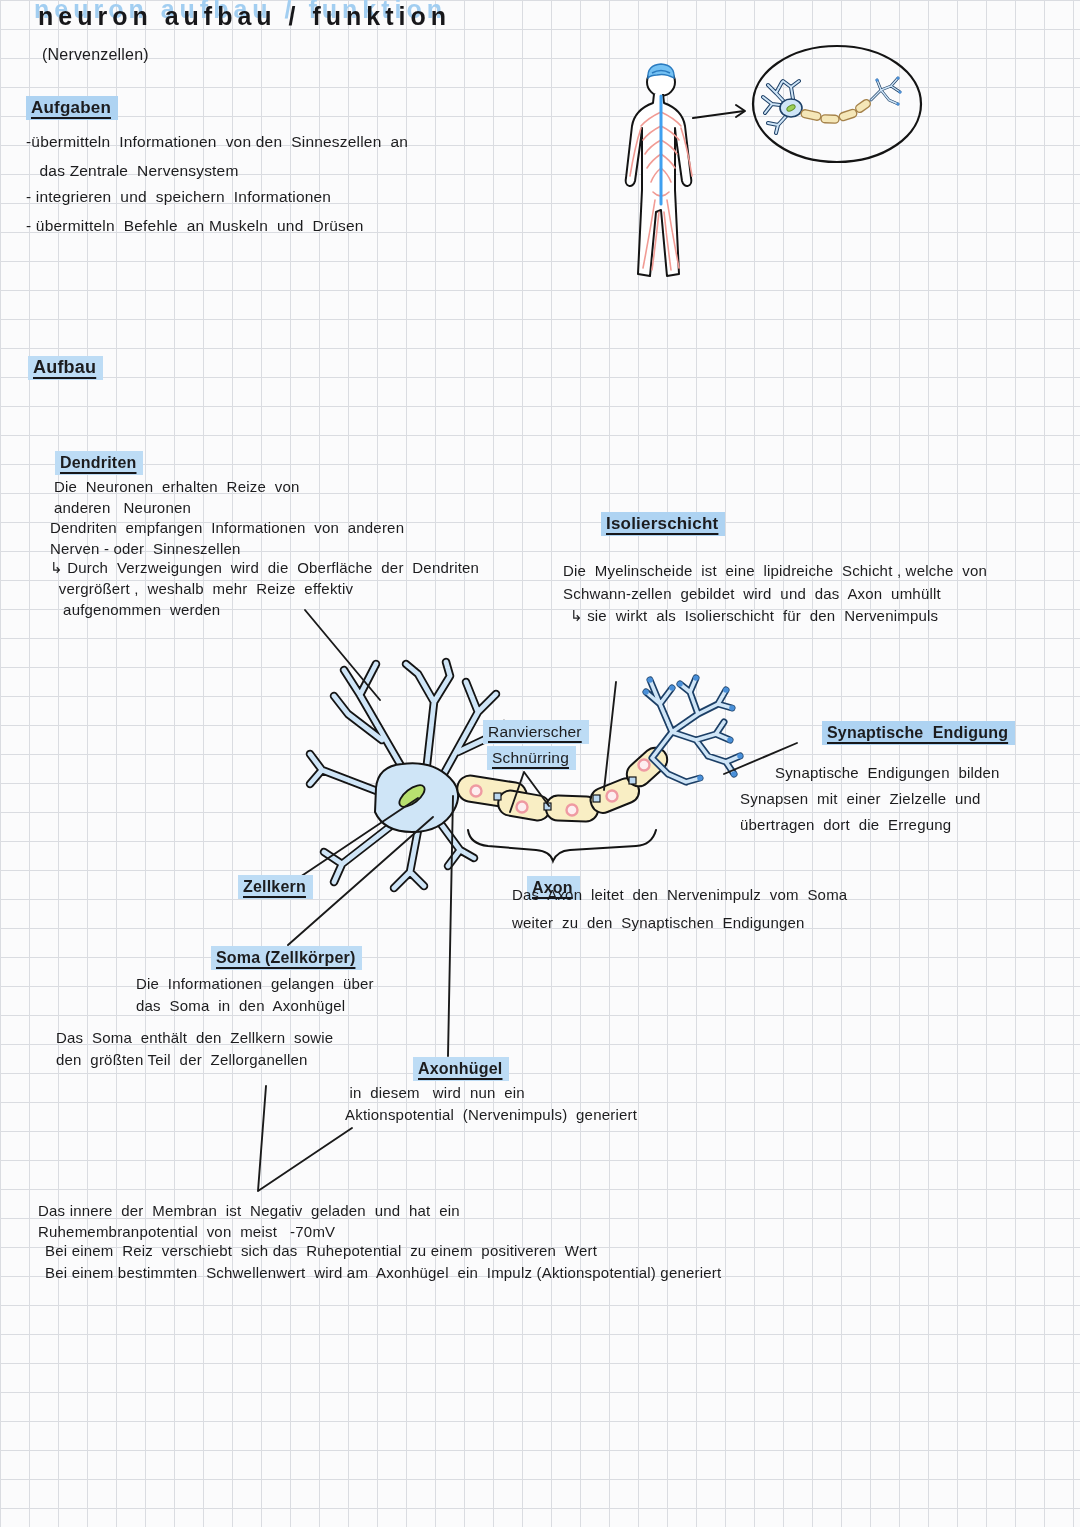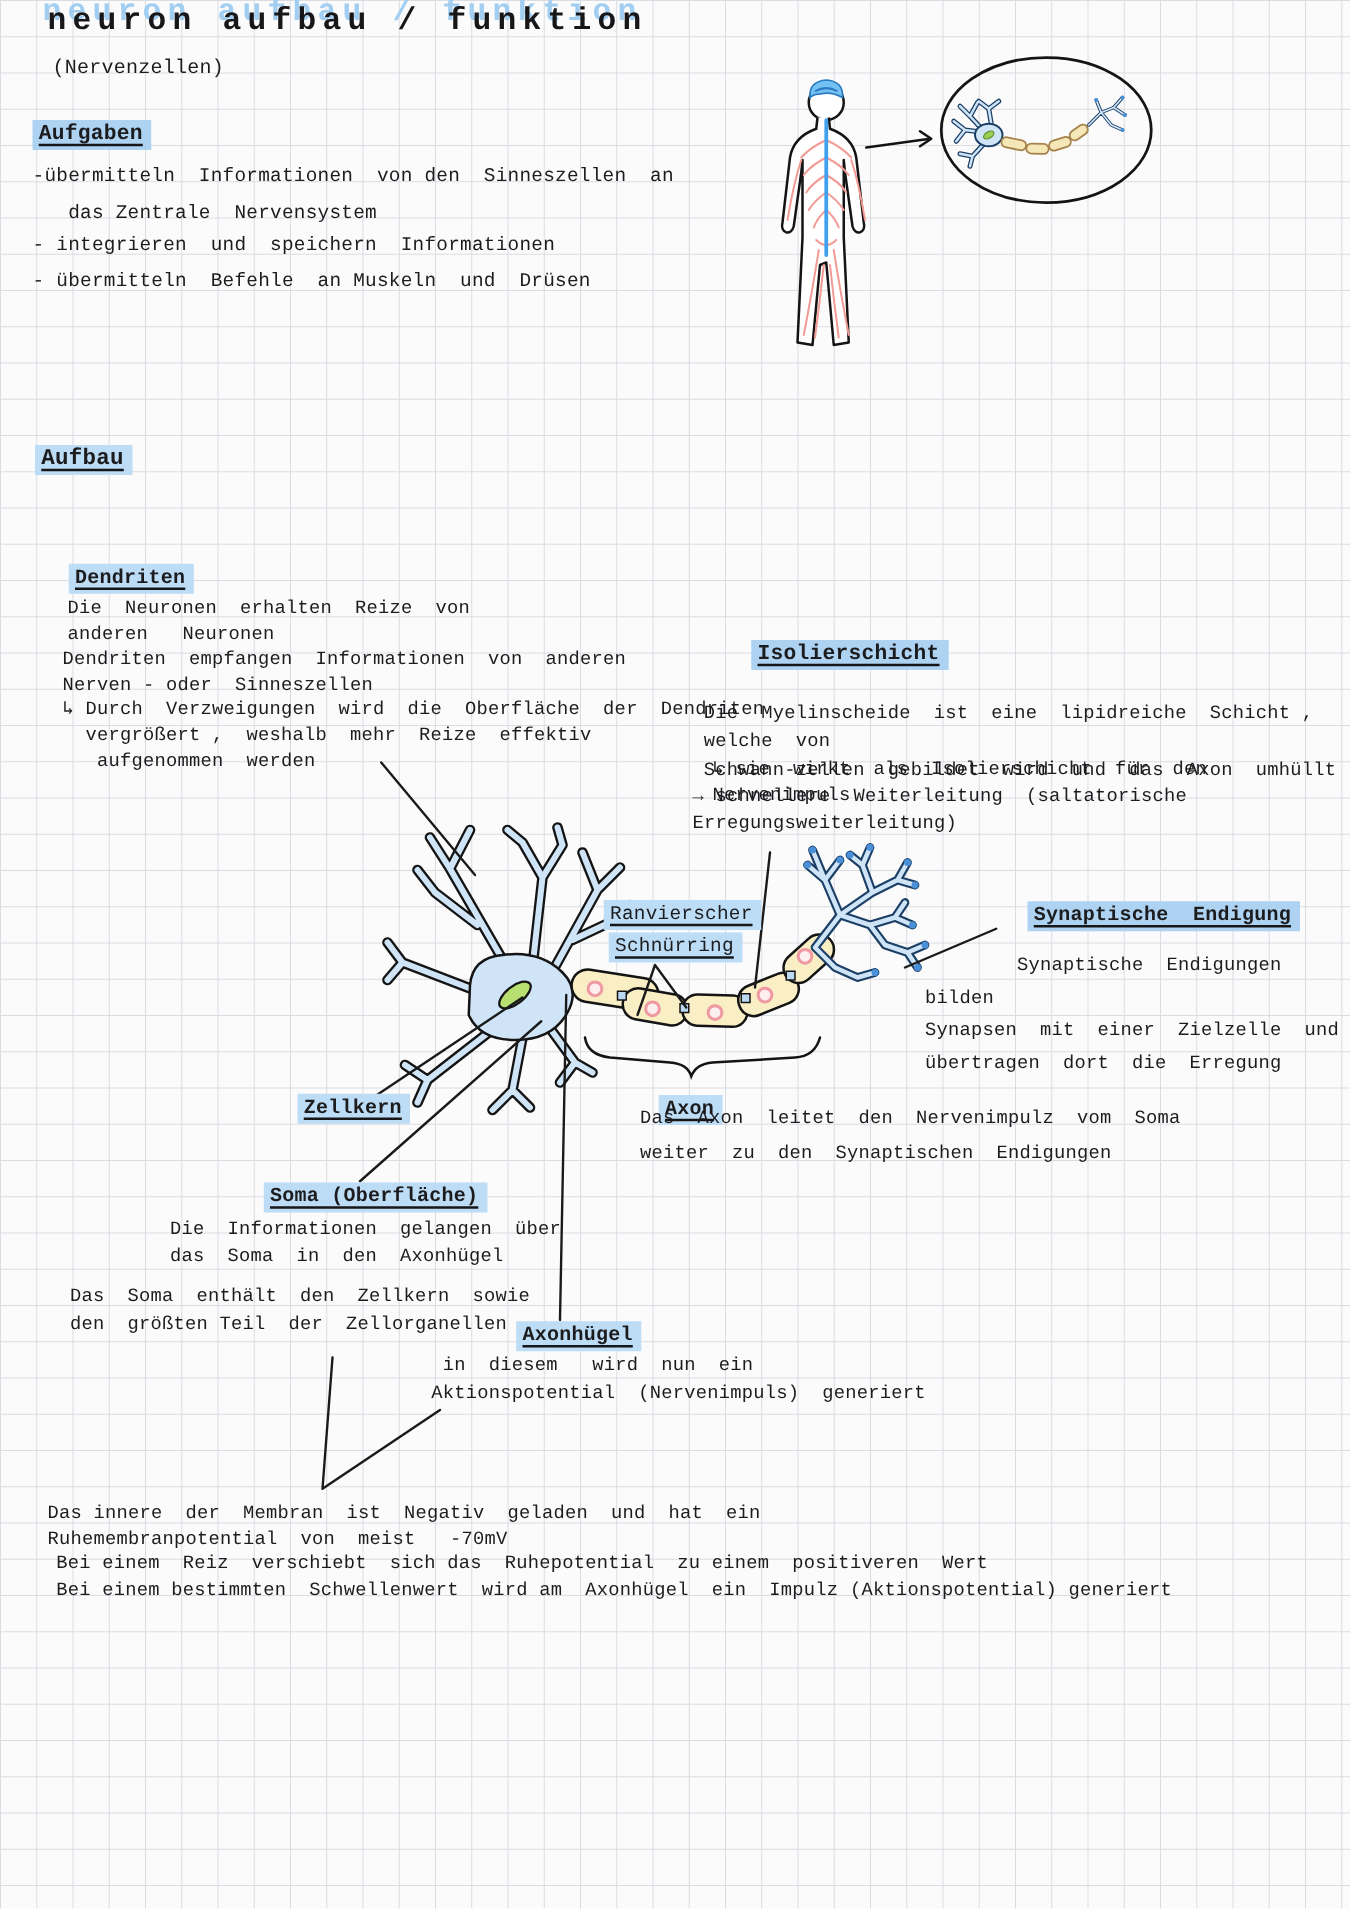--- a/index.html
+++ b/index.html
@@ -3,21 +3,21 @@
 <meta charset="utf-8">
 <style>
   html,body{margin:0;padding:0;}
   #page{
     position:relative;width:1080px;height:1527px;overflow:hidden;
     background-color:#fbfbfc;
     background-image:
       linear-gradient(#dadce1 1px, transparent 1px),
       linear-gradient(90deg, #dadce1 1px, transparent 1px);
     background-size:29px 29px;
-    font-family:Liberation Mono, monospace;color:#1c1c1e;
+    font-family:Liberation Sans, sans-serif;color:#1c1c1e;
   }
   .hand{position:absolute;white-space:pre-wrap;font-size:15px;line-height:21px;letter-spacing:.2px;z-index:3;}
   .hd{font-size:17px;font-weight:600;}
   .u{text-decoration:underline;text-decoration-thickness:1.8px;text-underline-offset:4px;text-decoration-color:#17171a;}
   .hl{background:#aed3f2;padding:1px 7px 2px 5px;display:inline-block;}
   .hl-soft{background:#bddcf5;}
   #title-main{font-size:25px;font-weight:700;letter-spacing:5px;color:#17171a;position:relative;}
   #title-main::after{
     content:attr(data-text);position:absolute;left:-4px;top:-7px;color:#a2cef1;z-index:-1;
     font-weight:700;letter-spacing:5px;filter:blur(.6px);
@@ -185,37 +185,36 @@
   <div class="hand" style="left:50px;top:517px;">Dendriten  empfangen  Informationen  von  anderen
 Nerven - oder  Sinneszellen</div>
   <div class="hand" style="left:50px;top:557px;">↳ Durch  Verzweigungen  wird  die  Oberfläche  der  Dendriten
   vergrößert ,  weshalb  mehr  Reize  effektiv
    aufgenommen  werden</div>
 
   <div class="hand hd" style="left:601px;top:512px;"><span class="hl u">Isolierschicht</span></div>
   <div class="hand" style="left:563px;top:559px;line-height:23px;">Die  Myelinscheide  ist  eine  lipidreiche  Schicht , welche  von
 Schwann-zellen  gebildet  wird  und  das  Axon  umhüllt</div>
   <div class="hand" style="left:570px;top:605px;">↳ sie  wirkt  als  Isolierschicht  für  den  Nervenimpuls</div>
-  <div class="hand" style="left:554px;top:627px;">→ schnellere  Weiterleitung  (saltatorische  Erregungsweiterleitung)</div>
 
   <div class="hand" style="left:483px;top:720px;font-size:15.5px;"><span class="hl hl-soft u">Ranvierscher</span></div>
   <div class="hand" style="left:487px;top:746px;font-size:15.5px;"><span class="hl hl-soft u">Schnürring</span></div>
 
   <div class="hand hd" style="left:810px;top:721px;font-size:16px;padding-left:12px;"><span class="hl u">Synaptische  Endigung</span></div>
   <div class="hand" style="left:740px;top:760px;line-height:26px;">        Synaptische  Endigungen  bilden
 Synapsen  mit  einer  Zielzelle  und
 übertragen  dort  die  Erregung</div>
 
   <div class="hand hd" style="left:238px;top:875px;font-size:16px;"><span class="hl hl-soft u">Zellkern</span></div>
 
   <div class="hand hd" style="left:527px;top:852px;font-size:16px;margin-top:24px;"><span class="hl hl-soft u">Axon</span></div>
   <div class="hand" style="left:512px;top:881px;line-height:28px;">Das  Axon  leitet  den  Nervenimpulz  vom  Soma
 weiter  zu  den  Synaptischen  Endigungen</div>
 
-  <div class="hand hd" style="left:211px;top:946px;font-size:16px;"><span class="hl hl-soft u">Soma (Oberfläche)</span></div>
+  <div class="hand hd" style="left:211px;top:946px;font-size:16px;"><span class="hl hl-soft u">Soma (Zellkörper)</span></div>
   <div class="hand" style="left:136px;top:973px;line-height:22px;">Die  Informationen  gelangen  über
 das  Soma  in  den  Axonhügel</div>
   <div class="hand" style="left:56px;top:1027px;line-height:22px;">Das  Soma  enthält  den  Zellkern  sowie
 den  größten Teil  der  Zellorganellen</div>
 
   <div class="hand hd" style="left:413px;top:1057px;font-size:16px;"><span class="hl hl-soft u">Axonhügel</span></div>
   <div class="hand" style="left:345px;top:1082px;line-height:22px;"> in  diesem   wird  nun  ein
 Aktionspotential  (Nervenimpuls)  generiert</div>
 
   <div class="hand" style="left:38px;top:1200px;">Das innere  der  Membran  ist  Negativ  geladen  und  hat  ein

